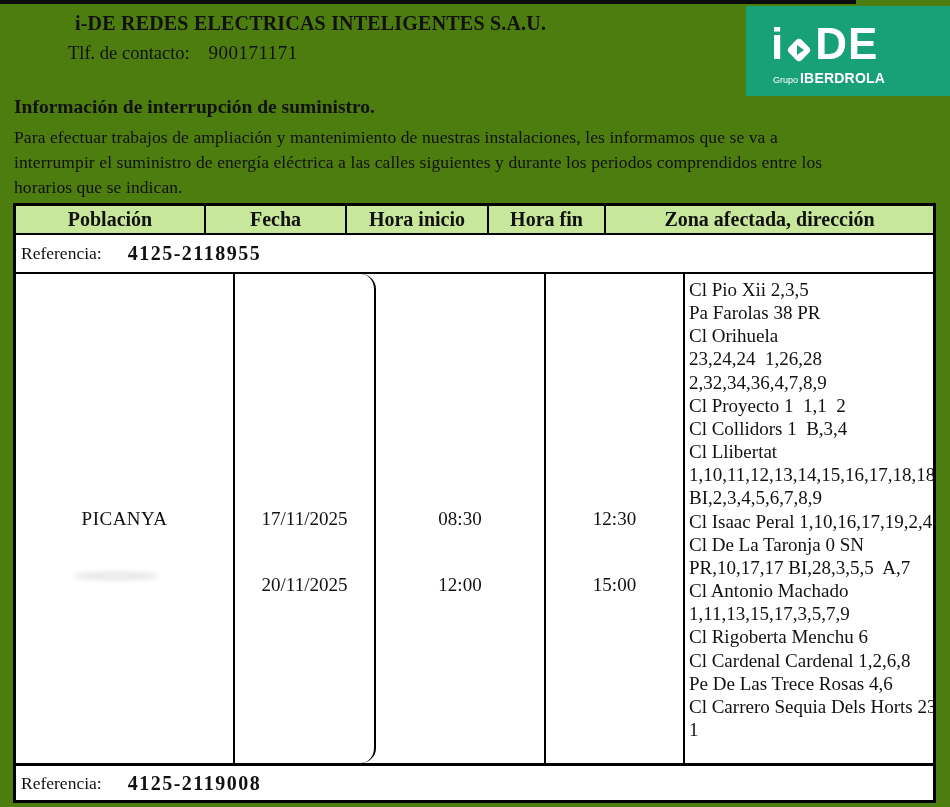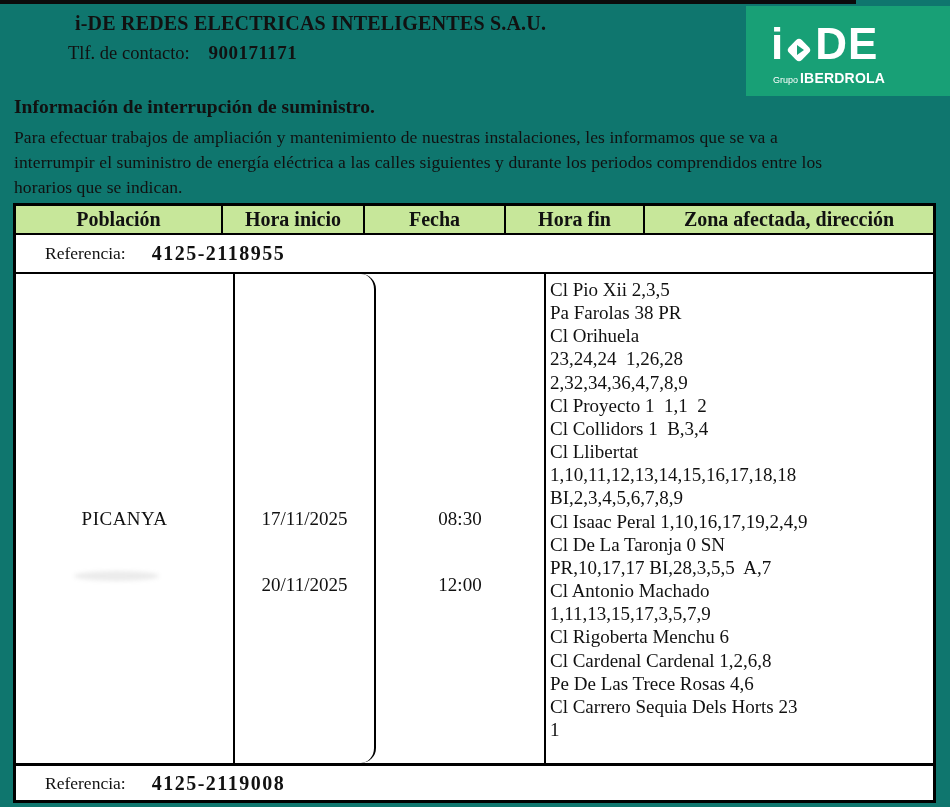--- a/index.html
+++ b/index.html
@@ -4,39 +4,39 @@
 <style>
   :root{
     --logo-green:#18a076;
     --header-green:#c7e79a;
     --ink:#111111;
   }
   html,body{margin:0;padding:0;background:#ffffff;}
   .page{
     position:relative;
     width:950px;height:807px;
-    background:#0f766e;
+    background:#4d7c0f;
     color:var(--ink);
     font-family:"Liberation Serif", serif;
     overflow:hidden;
   }
   
   .scan-bar{position:absolute;top:0;left:0;width:856px;height:4px;background:#0b0b0b;}
 
   
   .company{
     padding:12px 0 0 75px;
     font-size:20px;font-weight:bold;letter-spacing:0.2px;
   }
   .contact{
     padding:7px 0 0 68px;
     font-size:18.5px;
   }
   .contact .phone{
-    font-weight:bold;font-size:19px;margin-left:14px;letter-spacing:0.5px;
+    font-weight:normal;font-size:19px;margin-left:14px;letter-spacing:0.5px;
   }
   .logo{
     position:absolute;top:6px;left:746px;width:204px;height:90px;
     background:var(--logo-green);
     color:#fff;
     font-family:"Liberation Sans", sans-serif;
   }
   .logo-row{display:flex;align-items:flex-end;padding:12px 0 0 25px;height:44px;}
   .logo-i,.logo-de{font-size:44px;font-weight:bold;line-height:0.82;}
   .logo-de{letter-spacing:1px;}
@@ -80,24 +80,24 @@
     display:flex;height:27px;
     background:var(--header-green);
     border-bottom:2px solid #000;
     font-weight:bold;font-size:20px;
   }
   .hc{
     display:flex;align-items:center;justify-content:center;
     border-right:2px solid #000;box-sizing:border-box;height:100%;
   }
   .hc:last-child{border-right:none;}
-  .w1{width:207px;} .w2{width:141px;} .w3{width:142px;} .w4{width:139px;text-align:right;} .w5{flex:1;}
+  .w1{width:190px;} .w2{width:141px;} .w3{width:142px;} .w4{width:117px;text-align:right;} .w5{flex:1;}
   .ref-row{
     display:flex;align-items:center;
-    height:37px;padding-left:29px;
+    height:37px;padding-left:5px;
     font-size:17.5px;
     border-bottom:2px solid #000;
   }
   .ref-row.bottom{height:34px;border-bottom:none;}
   .ref-value{font-weight:bold;font-size:20px;letter-spacing:1.5px;margin-left:26px;}
   .data-row{
     display:flex;height:489px;
     border-bottom:3px solid #000;
     font-size:19px;
   }
@@ -152,22 +152,22 @@
   <div class="body-text">
       <div>Para efectuar trabajos de ampliación y mantenimiento de nuestras instalaciones, les informamos que se va a</div>
       <div>interrumpir el suministro de energía eléctrica a las calles siguientes y durante los periodos comprendidos entre los</div>
       <div>horarios que se indican.</div>
     </div>
 
   <div class="outage-table">
 
     <div class="thead">
       <div class="hc w1">Población</div>
+      <div class="hc w2">Fecha</div>
       <div class="hc w3">Hora inicio</div>
-      <div class="hc w2">Fecha</div>
       <div class="hc w4">Hora fin</div>
       <div class="hc w5">Zona afectada, dirección</div>
     </div>
 
     <div class="ref-row">
       <span>Referencia:</span>
       <span class="ref-value">4125-2118955</span>
     </div>
 
     <div class="data-row">
@@ -175,20 +175,24 @@
         <div>PICANYA</div>
         <div class="smudge"></div>
       </div>
       <div class="cell c2 center-col">
         <div>17/11/2025</div>
         <div>20/11/2025</div>
       </div>
       <div class="cell c3 center-col">
         <div>08:30</div>
         <div>12:00</div>
+      </div>
+      <div class="cell c4 center-col">
+        <div>12:30</div>
+        <div>15:00</div>
       </div>
       <div class="cell zona">
           <div>Cl Pio Xii 2,3,5</div>
           <div>Pa Farolas 38 PR</div>
           <div>Cl Orihuela</div>
           <div>23,24,24  1,26,28</div>
           <div>2,32,34,36,4,7,8,9</div>
           <div>Cl Proyecto 1  1,1  2</div>
           <div>Cl Collidors 1  B,3,4</div>
           <div>Cl Llibertat</div>

